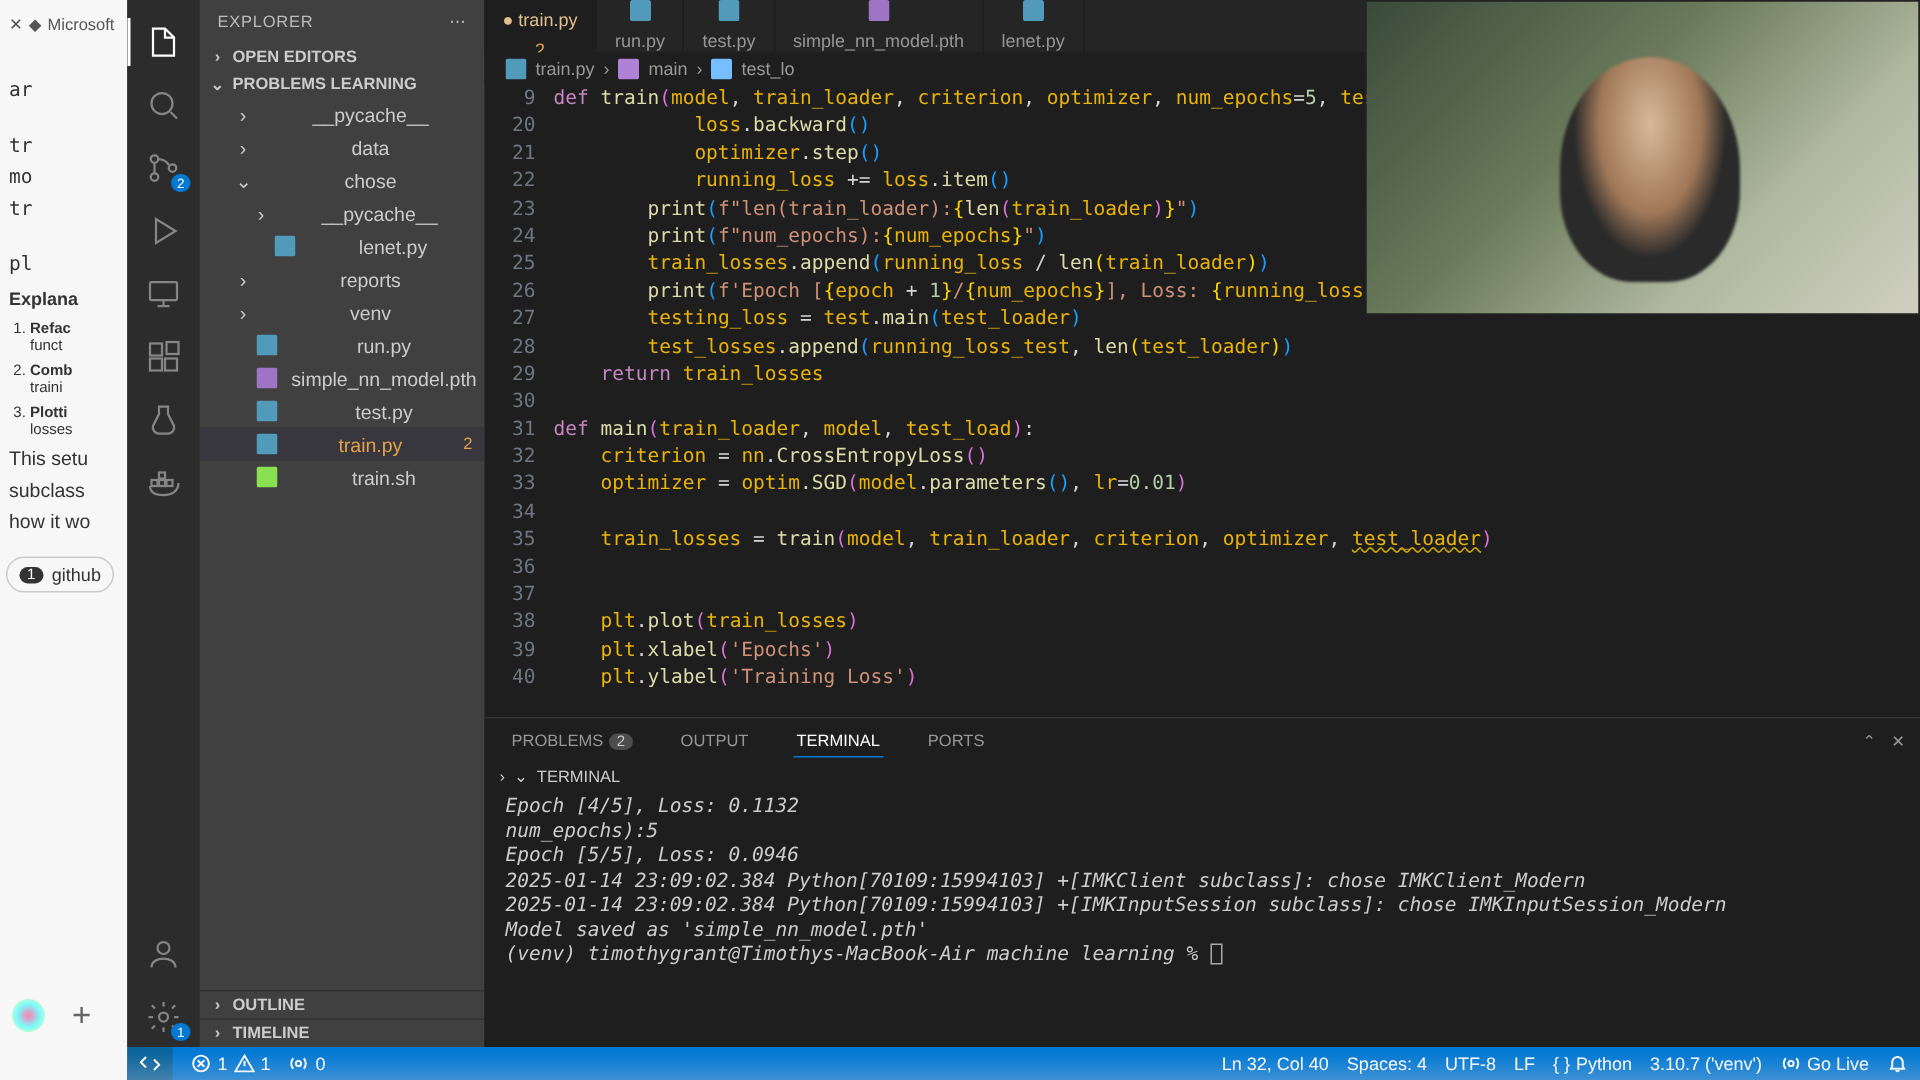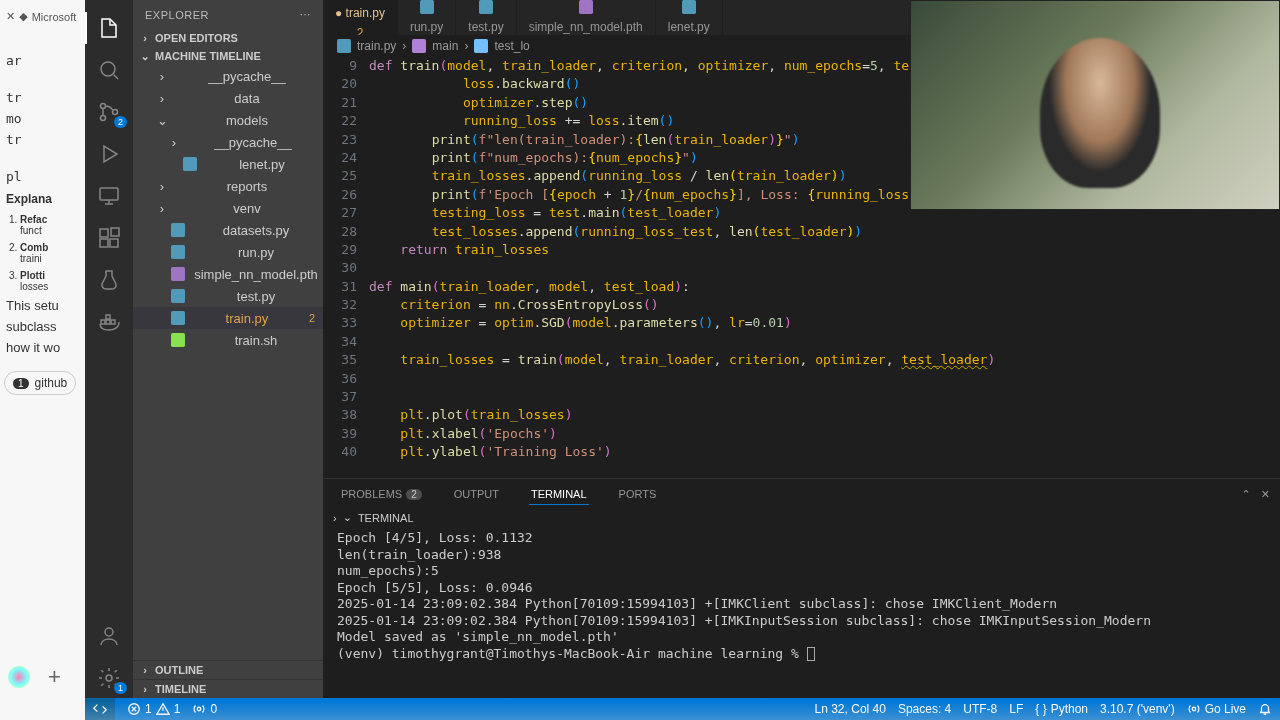--- a/index.html
+++ b/index.html
@@ -65,21 +65,21 @@
 .panel { height:220px; border-top:1px solid #333; display:flex; flex-direction:column; background:#1e1e1e;}
 .ptabs { display:flex; gap:16px; padding:0 10px; height:30px; align-items:center; font-size:11px;}
 .ptab { padding:4px 8px; color:#969696; cursor:pointer; position:relative;}
 .ptab.active { color:#fff;}
 .ptab.active::after{content:'';position:absolute;left:6px;right:6px;bottom:-1px;height:1px;background:#0078d4;}
 .ptab .pn{background:#4d4d4d;color:#ccc;border-radius:8px;padding:0 5px;margin-left:4px;font-size:10px;}
 .ptools{margin-left:auto;display:flex;gap:10px;color:#999;}
 .ptools span{cursor:pointer;}
 .term-head{display:flex;align-items:center;gap:6px;padding:2px 10px;font-size:11px;color:#ccc;}
 .term{flex:1;padding:4px 14px;font-size:13px;line-height:16.5px;color:#ccc;overflow:hidden;}
-.term .tl{height:16.5px;white-space:pre;}
+.term .tl{height:16.5px;white-space:pre;font-style:italic;}
 .cursor-box{display:inline-block;width:8px;height:14px;border:1px solid #aaa;vertical-align:middle;}
 
 
 .status { position:absolute; left:85px; right:0; bottom:0; height:22px; background:#0078d4; color:#fff; display:flex; align-items:center; font-size:12px; padding:0 8px; gap:12px;}
 .status .grp{display:flex;align-items:center;gap:4px;}
 .status .r{margin-left:auto;}
 .status .remote{background:#09639c;margin:-0 0 0 -8px;padding:0 8px;height:22px;display:flex;align-items:center;}
 
 
 .cam { position:absolute; top:0; right:0; width:370px; height:210px; background:linear-gradient(135deg,#3a4a3a 0%, #6a7a5a 40%, #b0b8a0 70%, #d0d0c0 100%); border:1px solid #222;}
@@ -200,60 +200,53 @@
     <div class="sb-head">
       <span>EXPLORER</span>
       <span>⋯</span>
     </div>
     <div class="sb-section">
         <span class="chev">›</span>
         <span>OPEN EDITORS</span>
       </div>
     <div class="sb-section">
         <span class="chev">⌄</span>
-        <span>MACHINE TIMELINE</span>
+        <span>PROBLEMS LEARNING</span>
       </div>
     <div class="tree" id="tree">
         <div class="tree-item">
           <span class="fchev">›</span>
           <span class="fname">__pycache__</span>
         </div>
         <div class="tree-item">
           <span class="fchev">›</span>
           <span class="fname">data</span>
         </div>
         <div class="tree-item">
           <span class="fchev">⌄</span>
-          <span class="fname">models</span>
+          <span class="fname">chose</span>
         </div>
         <div class="tree-item d1">
           <span class="fchev">›</span>
           <span class="fname">__pycache__</span>
         </div>
         <div class="tree-item d1">
           <span class="fchev"></span>
           <svg class="ficon" viewBox="0 0 16 16">
             <rect width="16" height="16" rx="2" fill="#519aba"></rect>
           </svg>
           <span class="fname">lenet.py</span>
         </div>
         <div class="tree-item">
           <span class="fchev">›</span>
           <span class="fname">reports</span>
         </div>
         <div class="tree-item">
           <span class="fchev">›</span>
           <span class="fname">venv</span>
-        </div>
-        <div class="tree-item">
-          <span class="fchev"></span>
-          <svg class="ficon" viewBox="0 0 16 16">
-            <rect width="16" height="16" rx="2" fill="#519aba"></rect>
-          </svg>
-          <span class="fname">datasets.py</span>
         </div>
         <div class="tree-item">
           <span class="fchev"></span>
           <svg class="ficon" viewBox="0 0 16 16">
             <rect width="16" height="16" rx="2" fill="#519aba"></rect>
           </svg>
           <span class="fname">run.py</span>
         </div>
         <div class="tree-item">
           <span class="fchev"></span>
@@ -388,21 +381,20 @@
         </div>
       </div>
       <div class="term-head">
         <span>›</span>
         <span>⌄</span>
         <span>TERMINAL</span>
         <span style="margin-left:-22px;position:relative;left:-8px;"></span>
       </div>
       <div class="term mono" id="term">
           <div class="tl">Epoch [4/5], Loss: 0.1132</div>
-          <div class="tl">len(train_loader):938</div>
           <div class="tl">num_epochs):5</div>
           <div class="tl">Epoch [5/5], Loss: 0.0946</div>
           <div class="tl">2025-01-14 23:09:02.384 Python[70109:15994103] +[IMKClient subclass]: chose IMKClient_Modern</div>
           <div class="tl">2025-01-14 23:09:02.384 Python[70109:15994103] +[IMKInputSession subclass]: chose IMKInputSession_Modern</div>
           <div class="tl">Model saved as 'simple_nn_model.pth'</div>
           <div class="tl">(venv) timothygrant@Timothys-MacBook-Air machine learning % <span class="cursor-box"></span></div>
         </div>
     </div>
   </div>
 </div>

